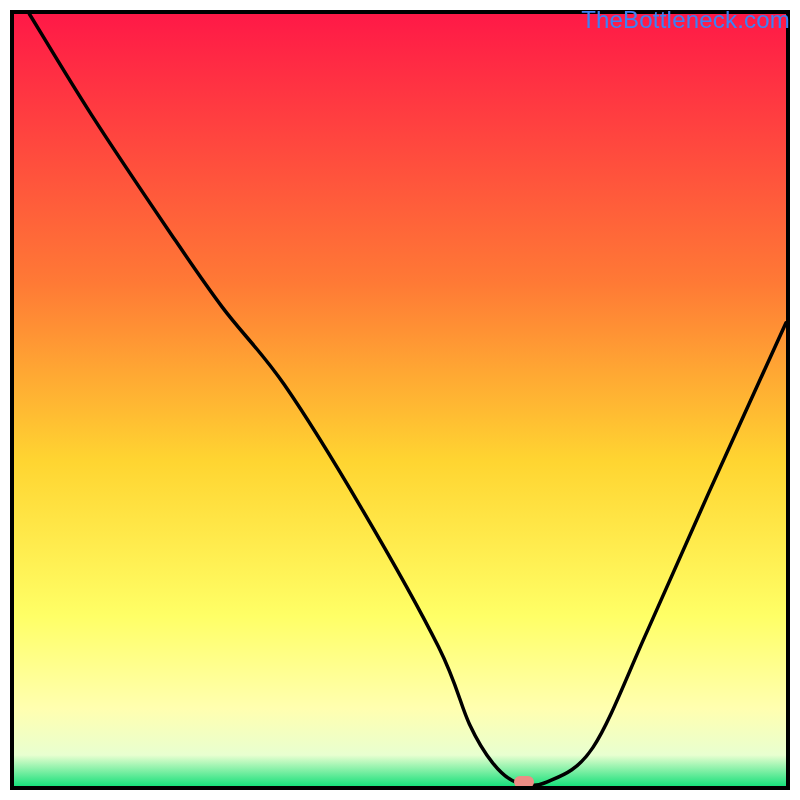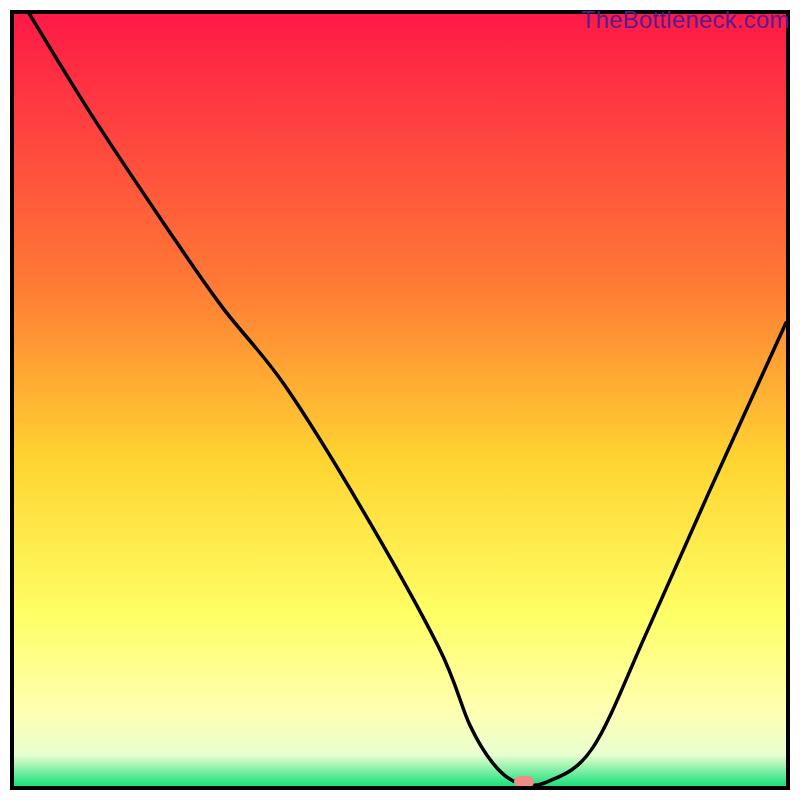--- a/index.html
+++ b/index.html
@@ -14,21 +14,21 @@
     position: relative;
     width: 800px;
     height: 800px;
   }
   .watermark {
     position: absolute;
     top: 6px;
     right: 10px;
     font-size: 24px;
     font-weight: 500;
-    color: #4c1d95;
+    color: #3b82f6;
     letter-spacing: 0.2px;
     z-index: 10;
   }
   .plot-area {
     position: absolute;
     left: 10px;
     top: 10px;
     width: 780px;
     height: 780px;
     border: 4px solid #000000;

